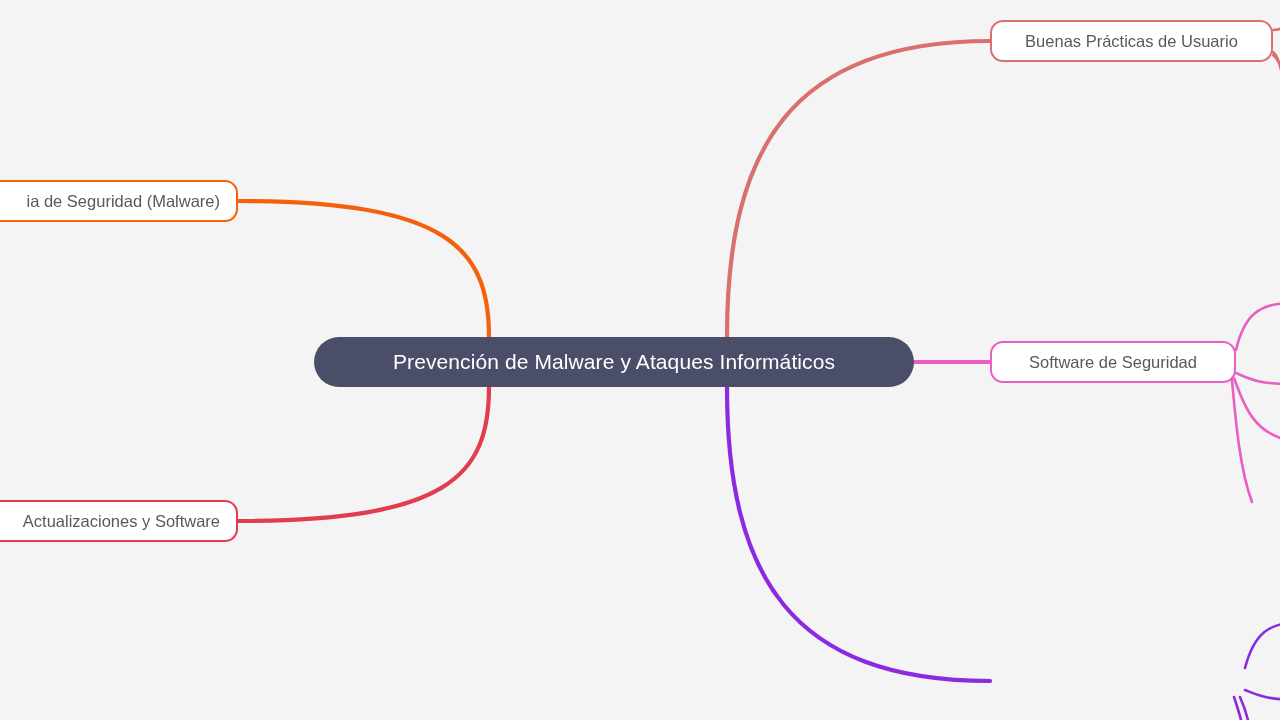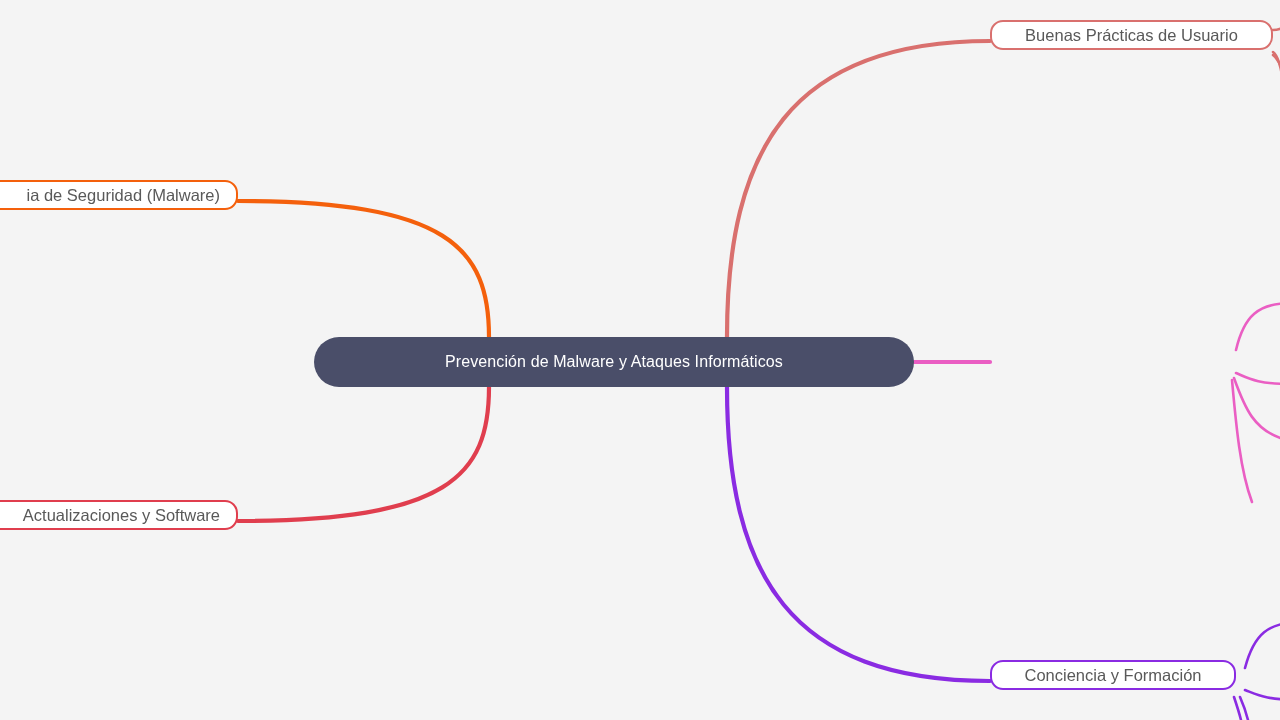--- a/index.html
+++ b/index.html
@@ -38,32 +38,32 @@
   }
   
   #node-root {
     left: 314px;
     top: 337px;
     width: 600px;
     height: 50px;
     background: #4a4e69;
     border-radius: 25px;
     color: #ffffff;
-    font-size: 16px;
+    font-size: 21px;
     letter-spacing: 0.1px;
   }
   
   .branch-node {
     background: #ffffff;
     border-style: solid;
     border-width: 2.5px;
     border-radius: 13px;
     color: #595959;
     font-size: 16.5px;
-    height: 30px;
+    height: 42px;
     padding: 0 16px;
   }
   #node-buenas-practicas {
     left: 990px;
     top: 20px;
     width: 283px;
     border-color: #d9706e;
   }
   #node-software-seguridad {
     left: 990px;
@@ -132,24 +132,24 @@
   </svg>
 
   <div class="node" id="node-root">
     <span>Prevención de Malware y Ataques Informáticos</span>
   </div>
 
   <div class="node branch-node" id="node-buenas-practicas">
     <span>Buenas Prácticas de Usuario</span>
   </div>
 
+  <div class="node branch-node" id="node-software-seguridad">
+    <span>Software de Seguridad</span>
+  </div>
 
-  <div class="node branch-node" id="node-conciencia-formacion">
-    <span>Conciencia y Formación</span>
-  </div>
 
   <div class="node branch-node" id="node-copia-seguridad">
     <span>ia de Seguridad (Malware)</span>
   </div>
 
   <div class="node branch-node" id="node-actualizaciones">
     <span>Actualizaciones y Software</span>
   </div>
 
 </div>

